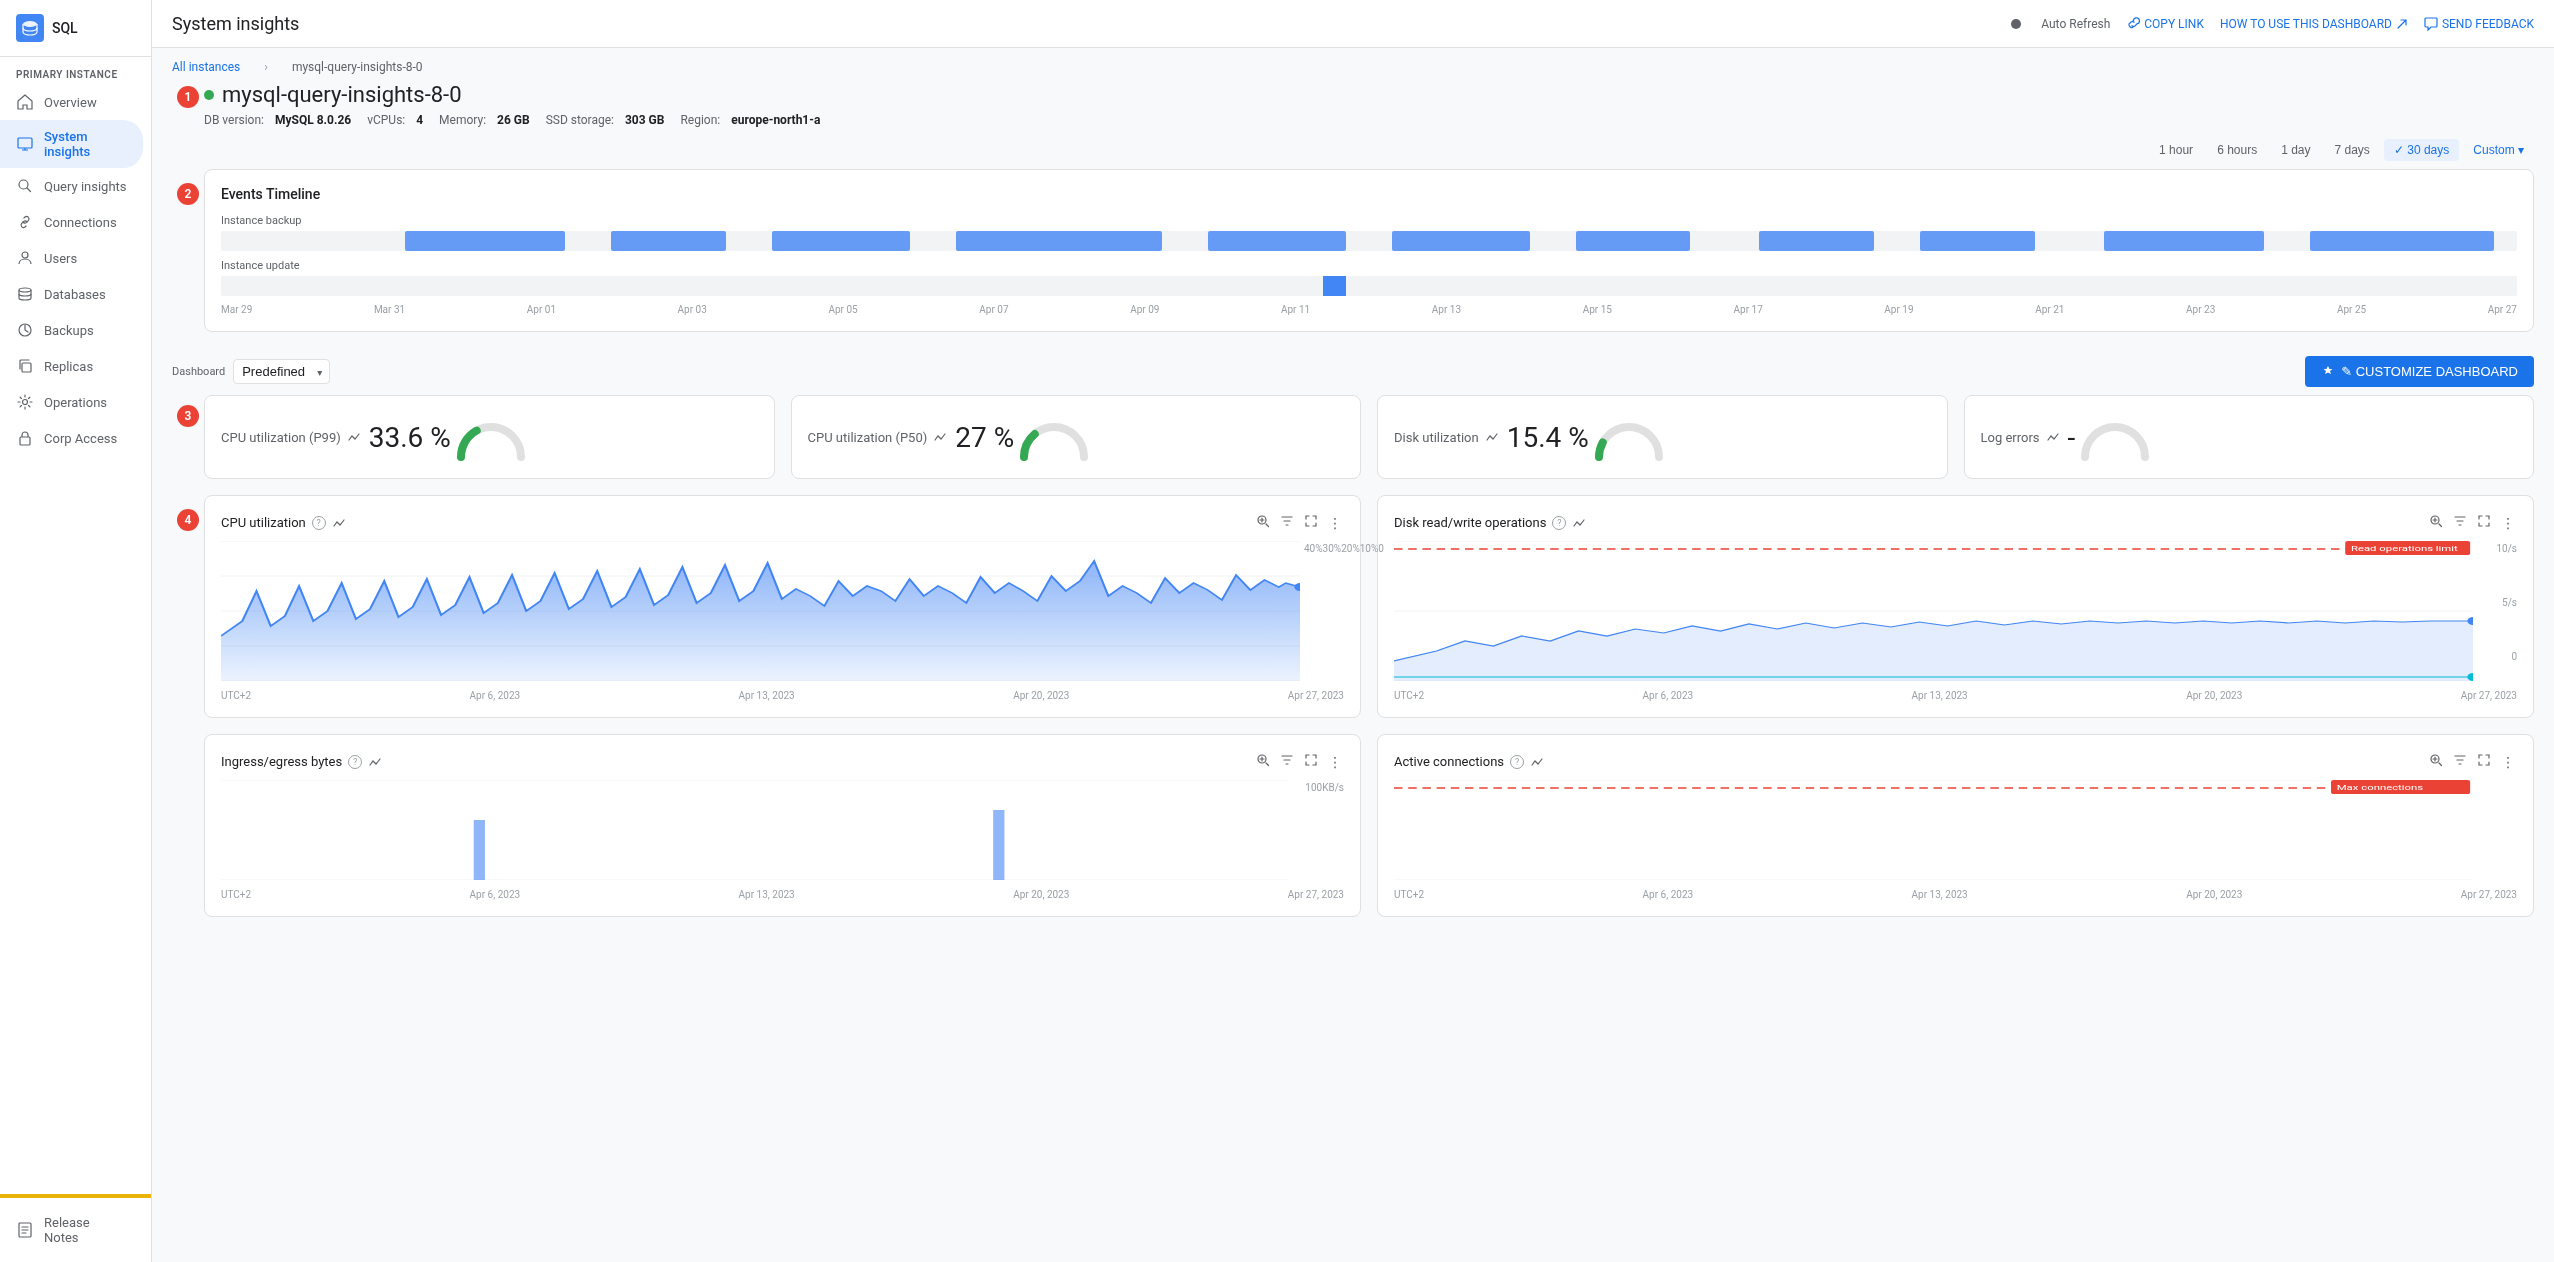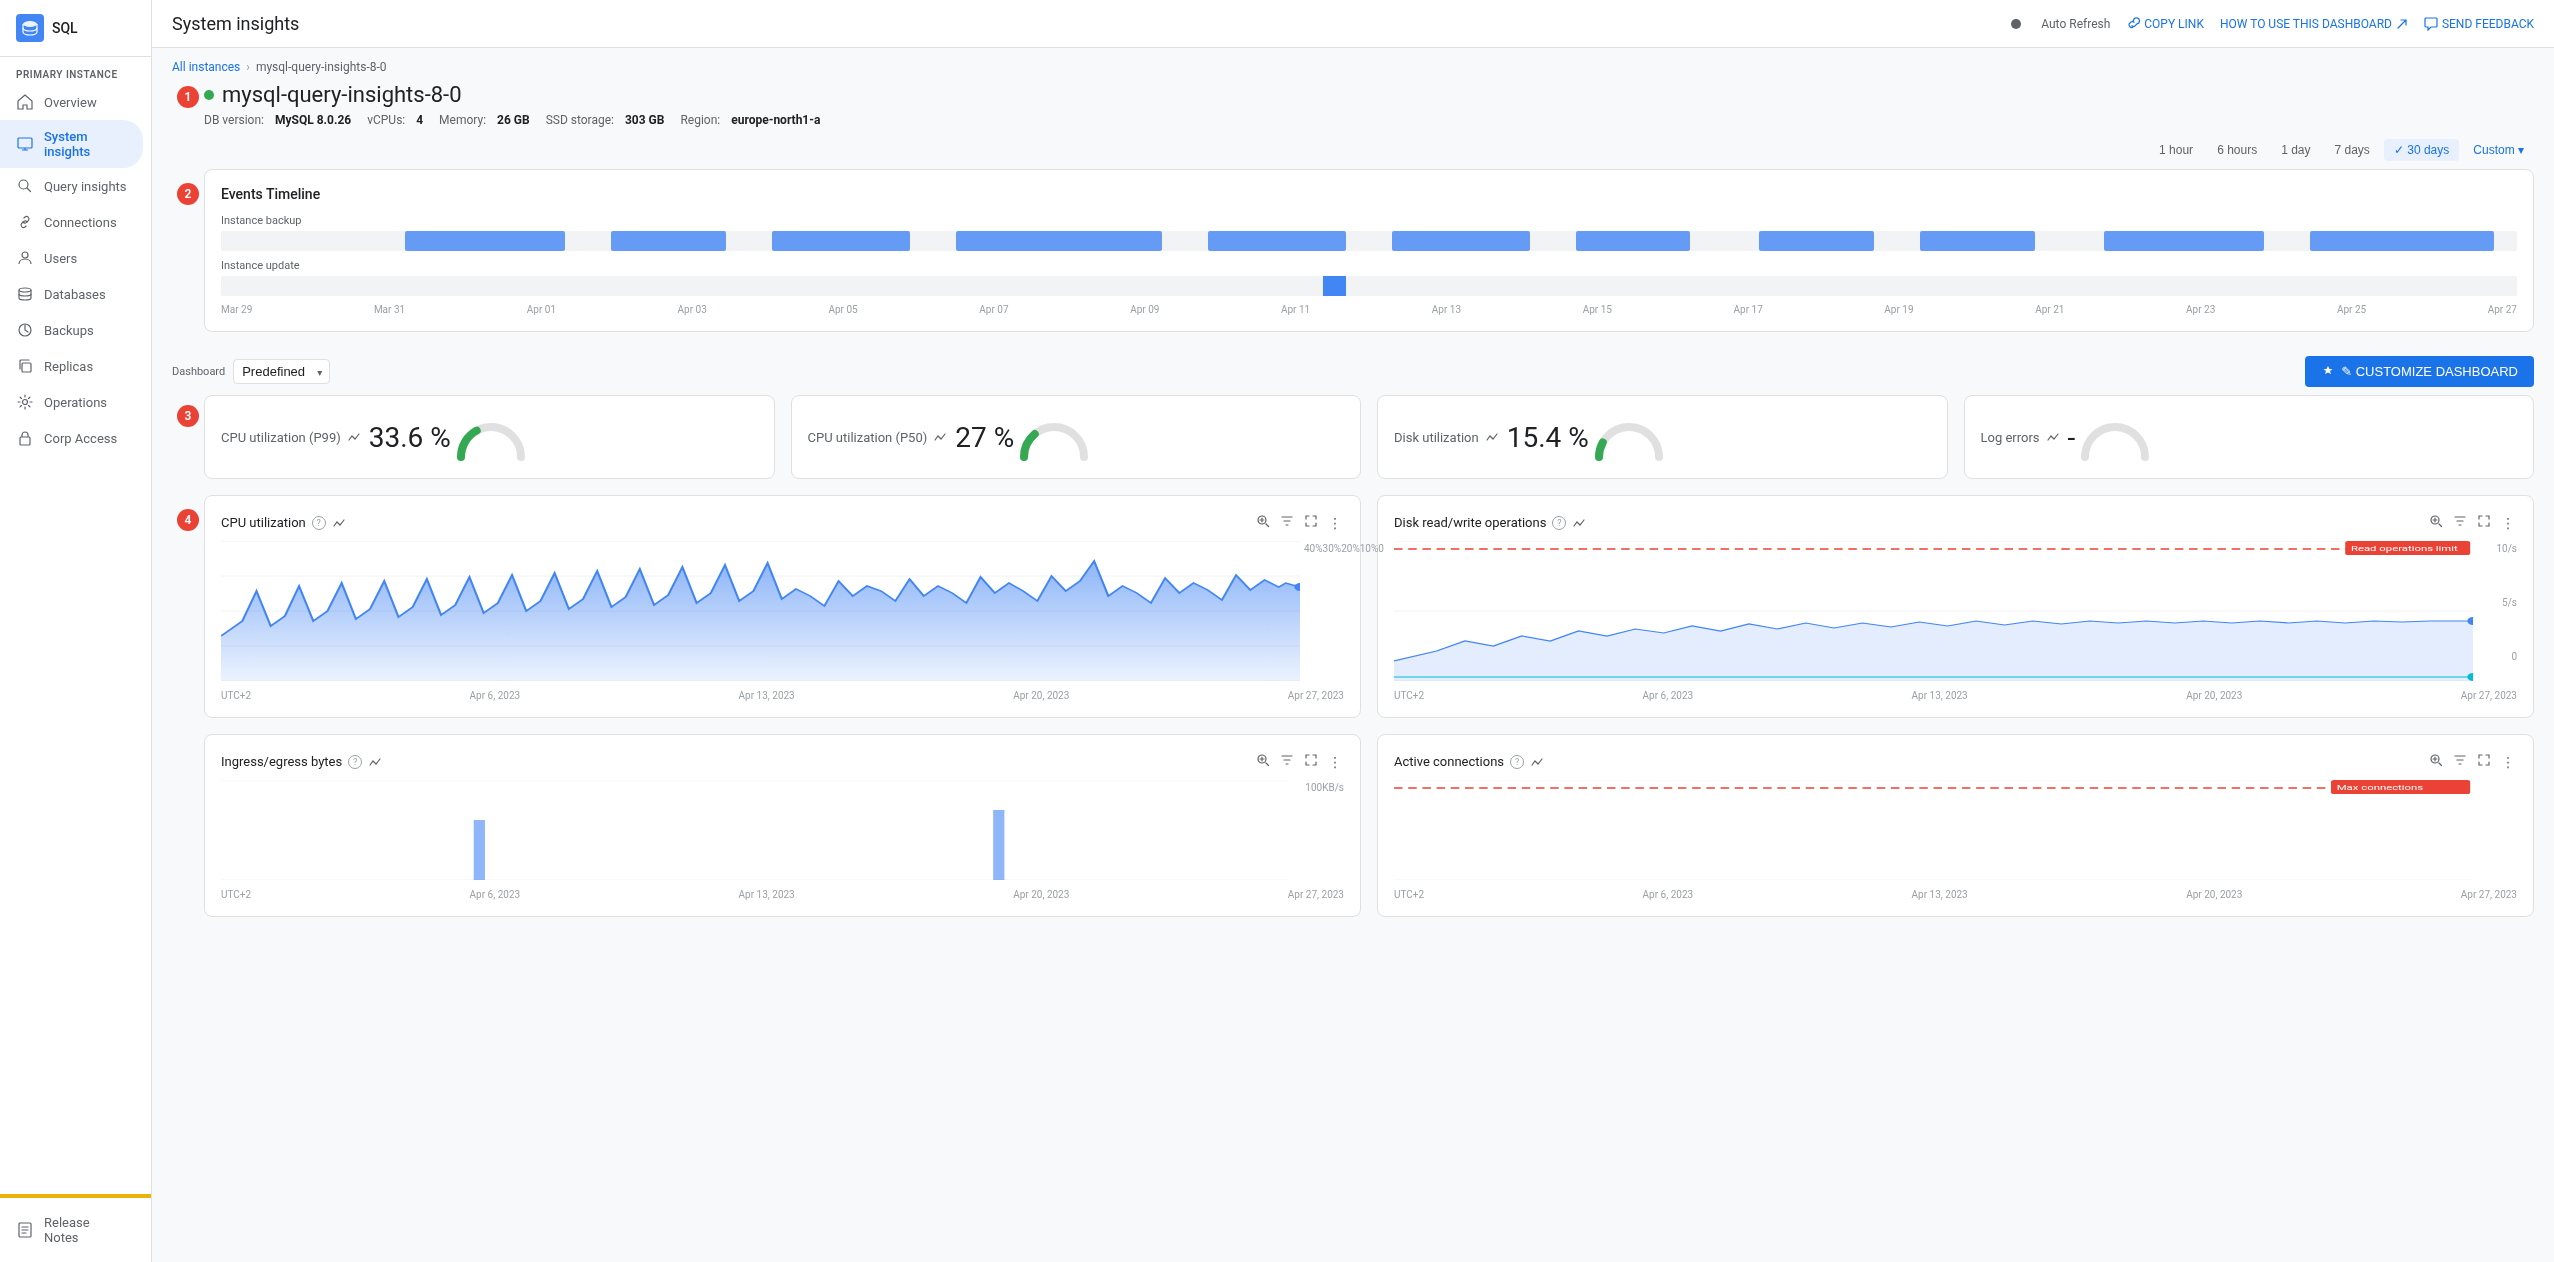--- a/index.html
+++ b/index.html
@@ -22,21 +22,21 @@
     .topbar-title { font-size: 18px; font-weight: 400; color: #202124; flex: 1; }
     .topbar-actions { display: flex; align-items: center; gap: 16px; }
     .topbar-btn { display: flex; align-items: center; gap: 4px; font-size: 12px; color: #1a73e8; cursor: pointer; text-decoration: none; }
     .auto-refresh { display: flex; align-items: center; gap: 20px; font-size: 12px; color: #5f6368; }
     .auto-refresh-dot { width: 10px; height: 10px; background: #5f6368; border-radius: 50%; }
 
     
     .content { flex: 1; overflow-y: auto; padding: 0; background: #f8f9fa; }
     
     
-    .breadcrumb { display: flex; align-items: center; gap: 6px; padding: 12px 20px 0; font-size: 12px; color: #5f6368; }
+    .breadcrumb { display: flex; align-items: center; gap: 24px; padding: 12px 20px 0; font-size: 12px; color: #5f6368; }
     .breadcrumb a { color: #1a73e8; cursor: pointer; text-decoration: none; }
     .breadcrumb-sep { color: #9aa0a6; }
     .instance-title { display: flex; align-items: center; gap: 8px; margin-bottom: 6px; }
     .instance-title h1 { font-size: 22px; font-weight: 400; color: #202124; }
     .green-dot { width: 10px; height: 10px; background: #34a853; border-radius: 50%; flex-shrink: 0; }
     .instance-meta { font-size: 12px; color: #5f6368; display: flex; gap: 16px; }
     .instance-meta span { display: flex; gap: 4px; }
     .instance-meta strong { color: #202124; }
 
     

